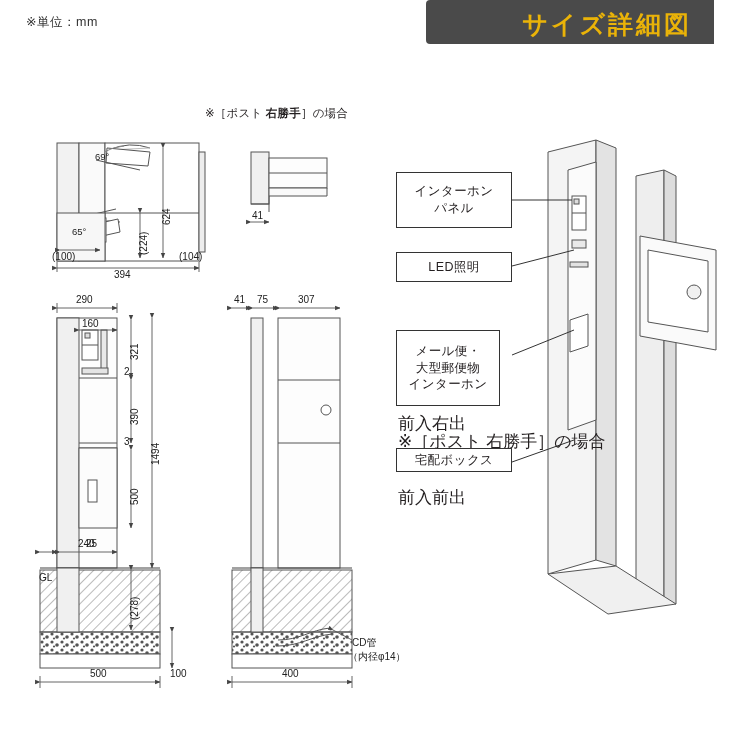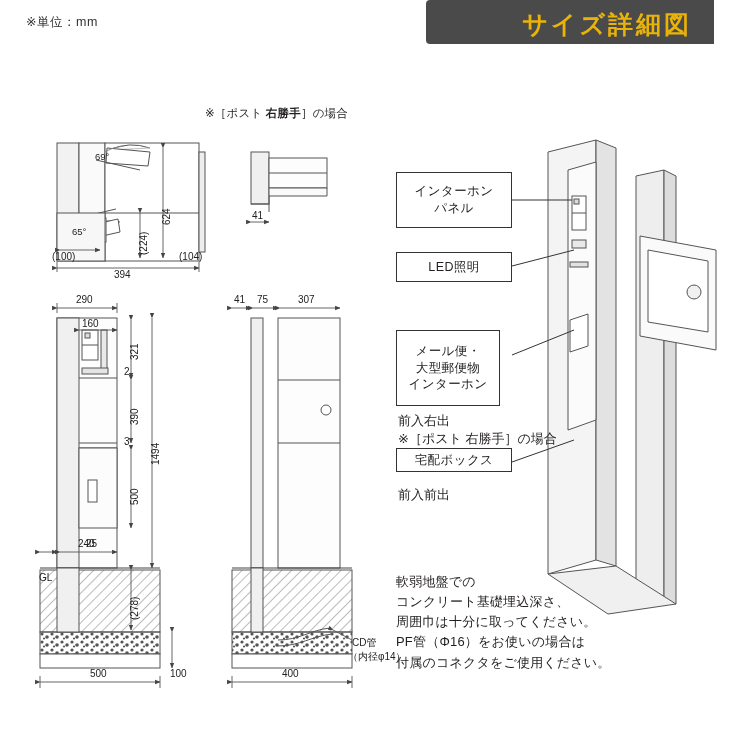--- a/index.html
+++ b/index.html
@@ -58,21 +58,21 @@
         transform:rotate(-90deg);transform-origin:left top;}
   .lbl{position:absolute;font-size:11px;color:#222;white-space:nowrap;}
 
   
   .callout{
     position:absolute;border:1.4px solid #333;background:#fff;
     font-size:12.5px;line-height:1.35;text-align:center;
     display:flex;align-items:center;justify-content:center;
     padding:8px 6px;box-sizing:border-box;letter-spacing:.4px;
   }
-  .undertext{position:absolute;font-size:13px;line-height:1.45;color:#231f20;}
+  .undertext{position:absolute;font-size:17px;line-height:1.45;color:#231f20;}
 
   
   .para{
     position:absolute;left:396px;top:572px;width:330px;
     font-size:13px;line-height:1.55;color:#231f20;letter-spacing:.2px;
   }
 
   
   svg.draw{position:absolute;left:0;top:0;width:740px;height:740px;pointer-events:none;}
 </style>
@@ -326,21 +326,14 @@
   </div>
 
   <div class="undertext" style="left:398px;top:412px;">前入右出</div>
   <div class="undertext" style="left:398px;top:430px;">※［ポスト 右勝手］の場合</div>
 
   <div class="callout" style="left:396px;top:448px;width:116px;height:24px;">
     <div>宅配ボックス</div>
   </div>
   <div class="undertext" style="left:398px;top:486px;">前入前出</div>
 
-  <div class="para">
-    <div>軟弱地盤での</div>
-    <div>コンクリート基礎埋込深さ、</div>
-    <div>周囲巾は十分に取ってください。</div>
-    <div>PF管（Φ16）をお使いの場合は</div>
-    <div>付属のコネクタをご使用ください。</div>
-  </div>
 
 </div>
 
 </body></html>

